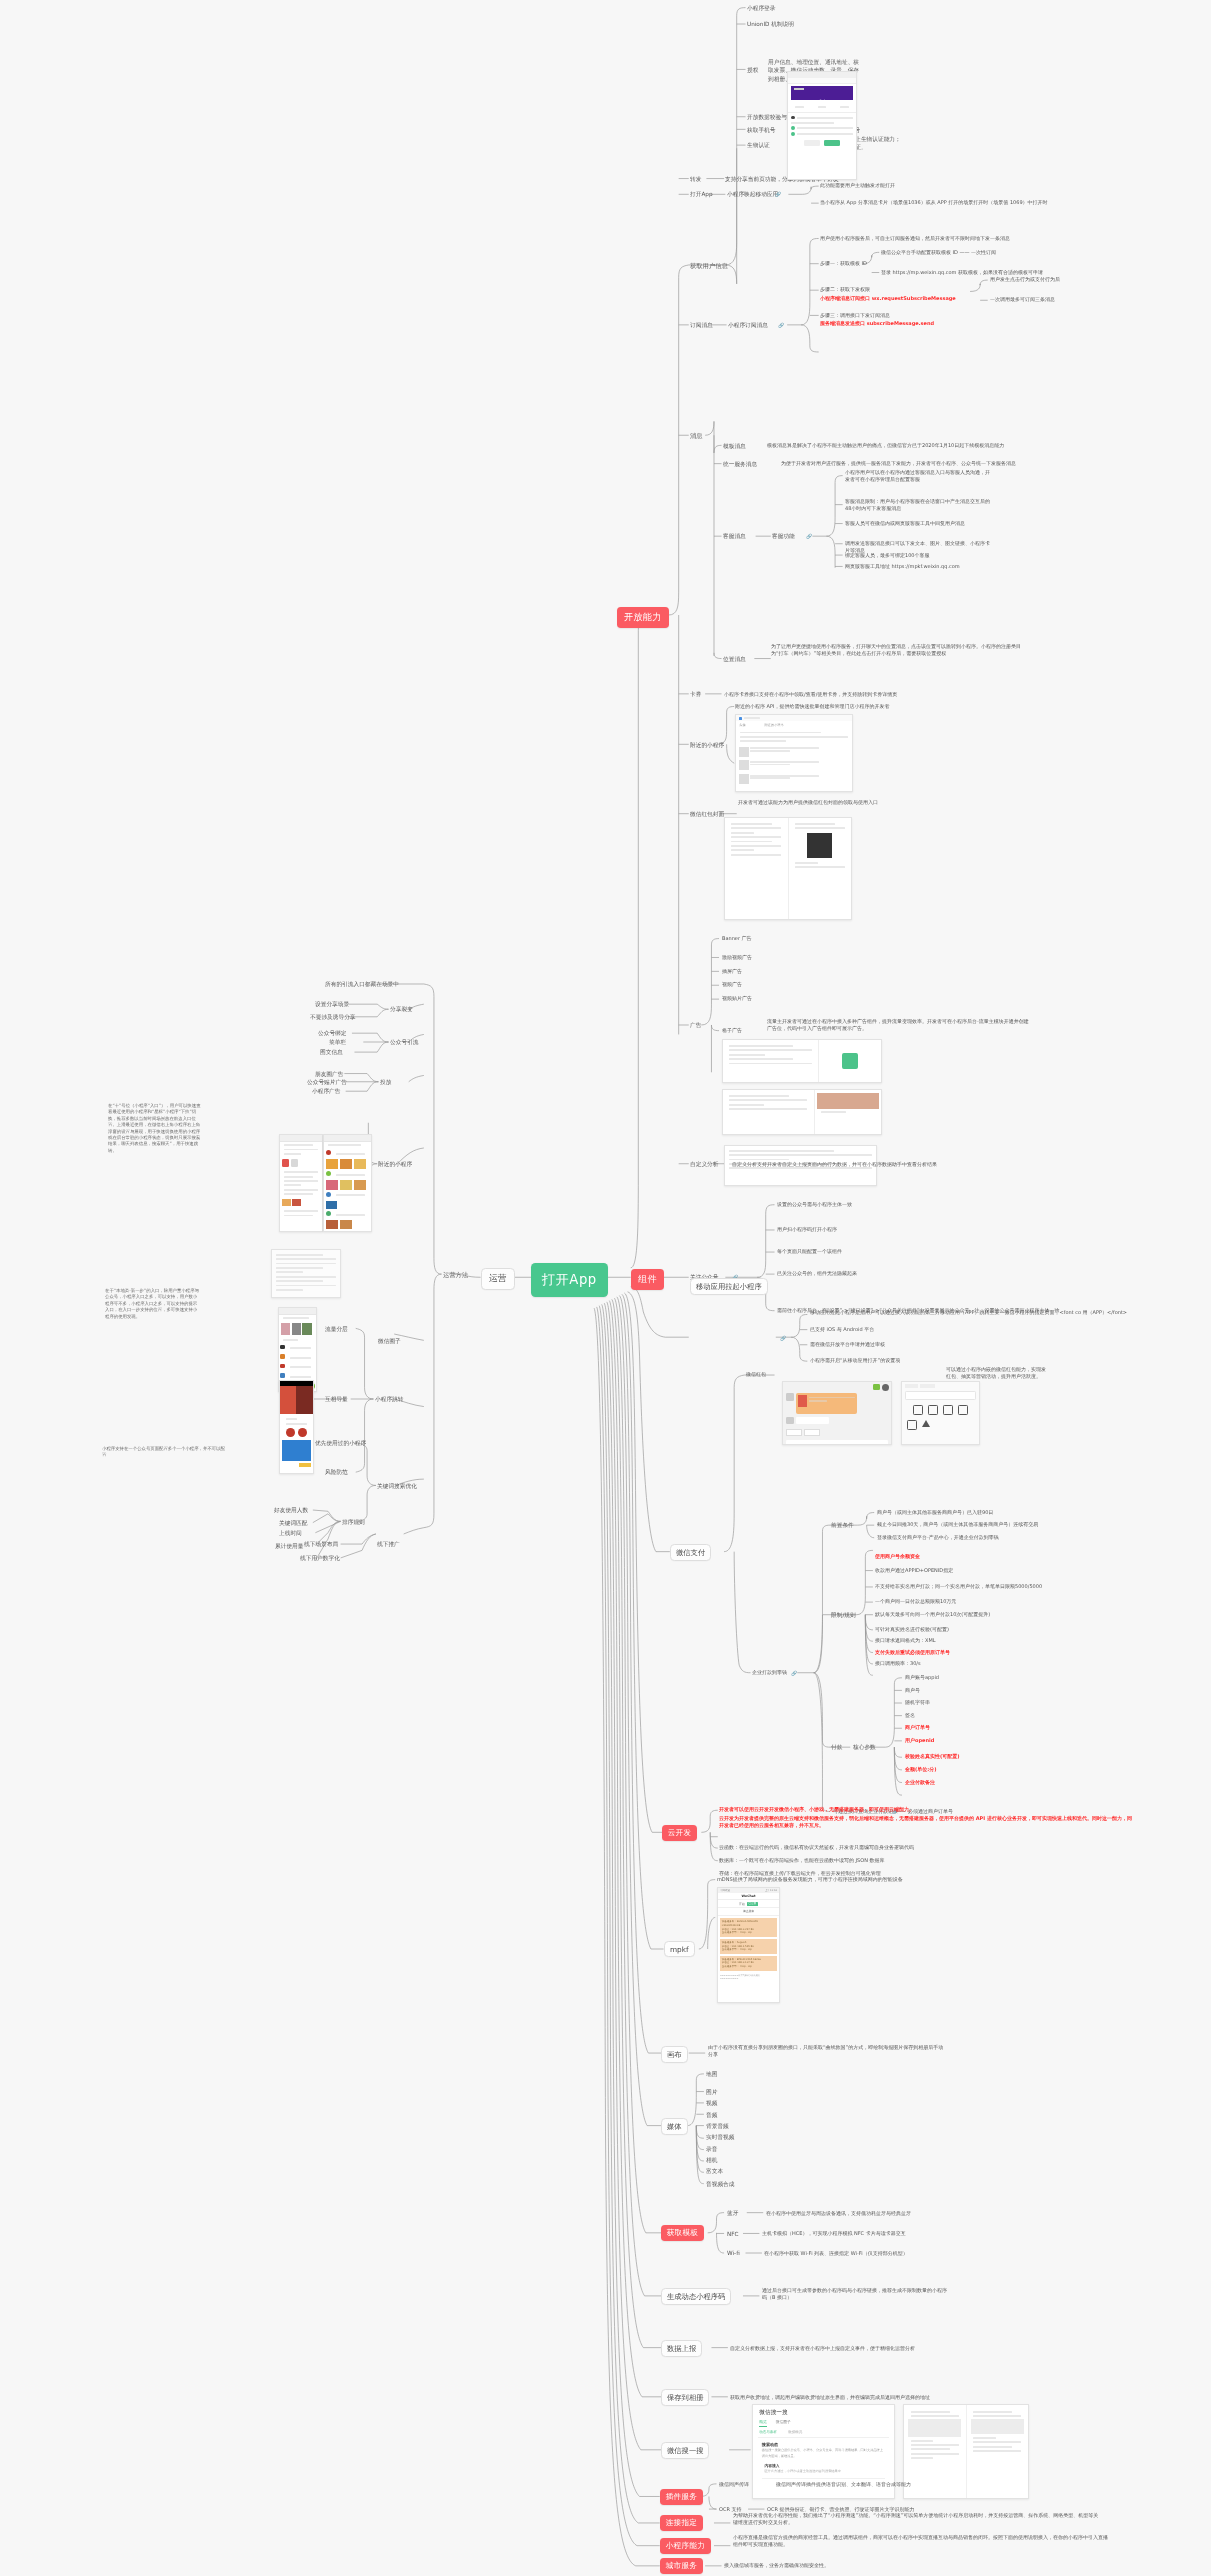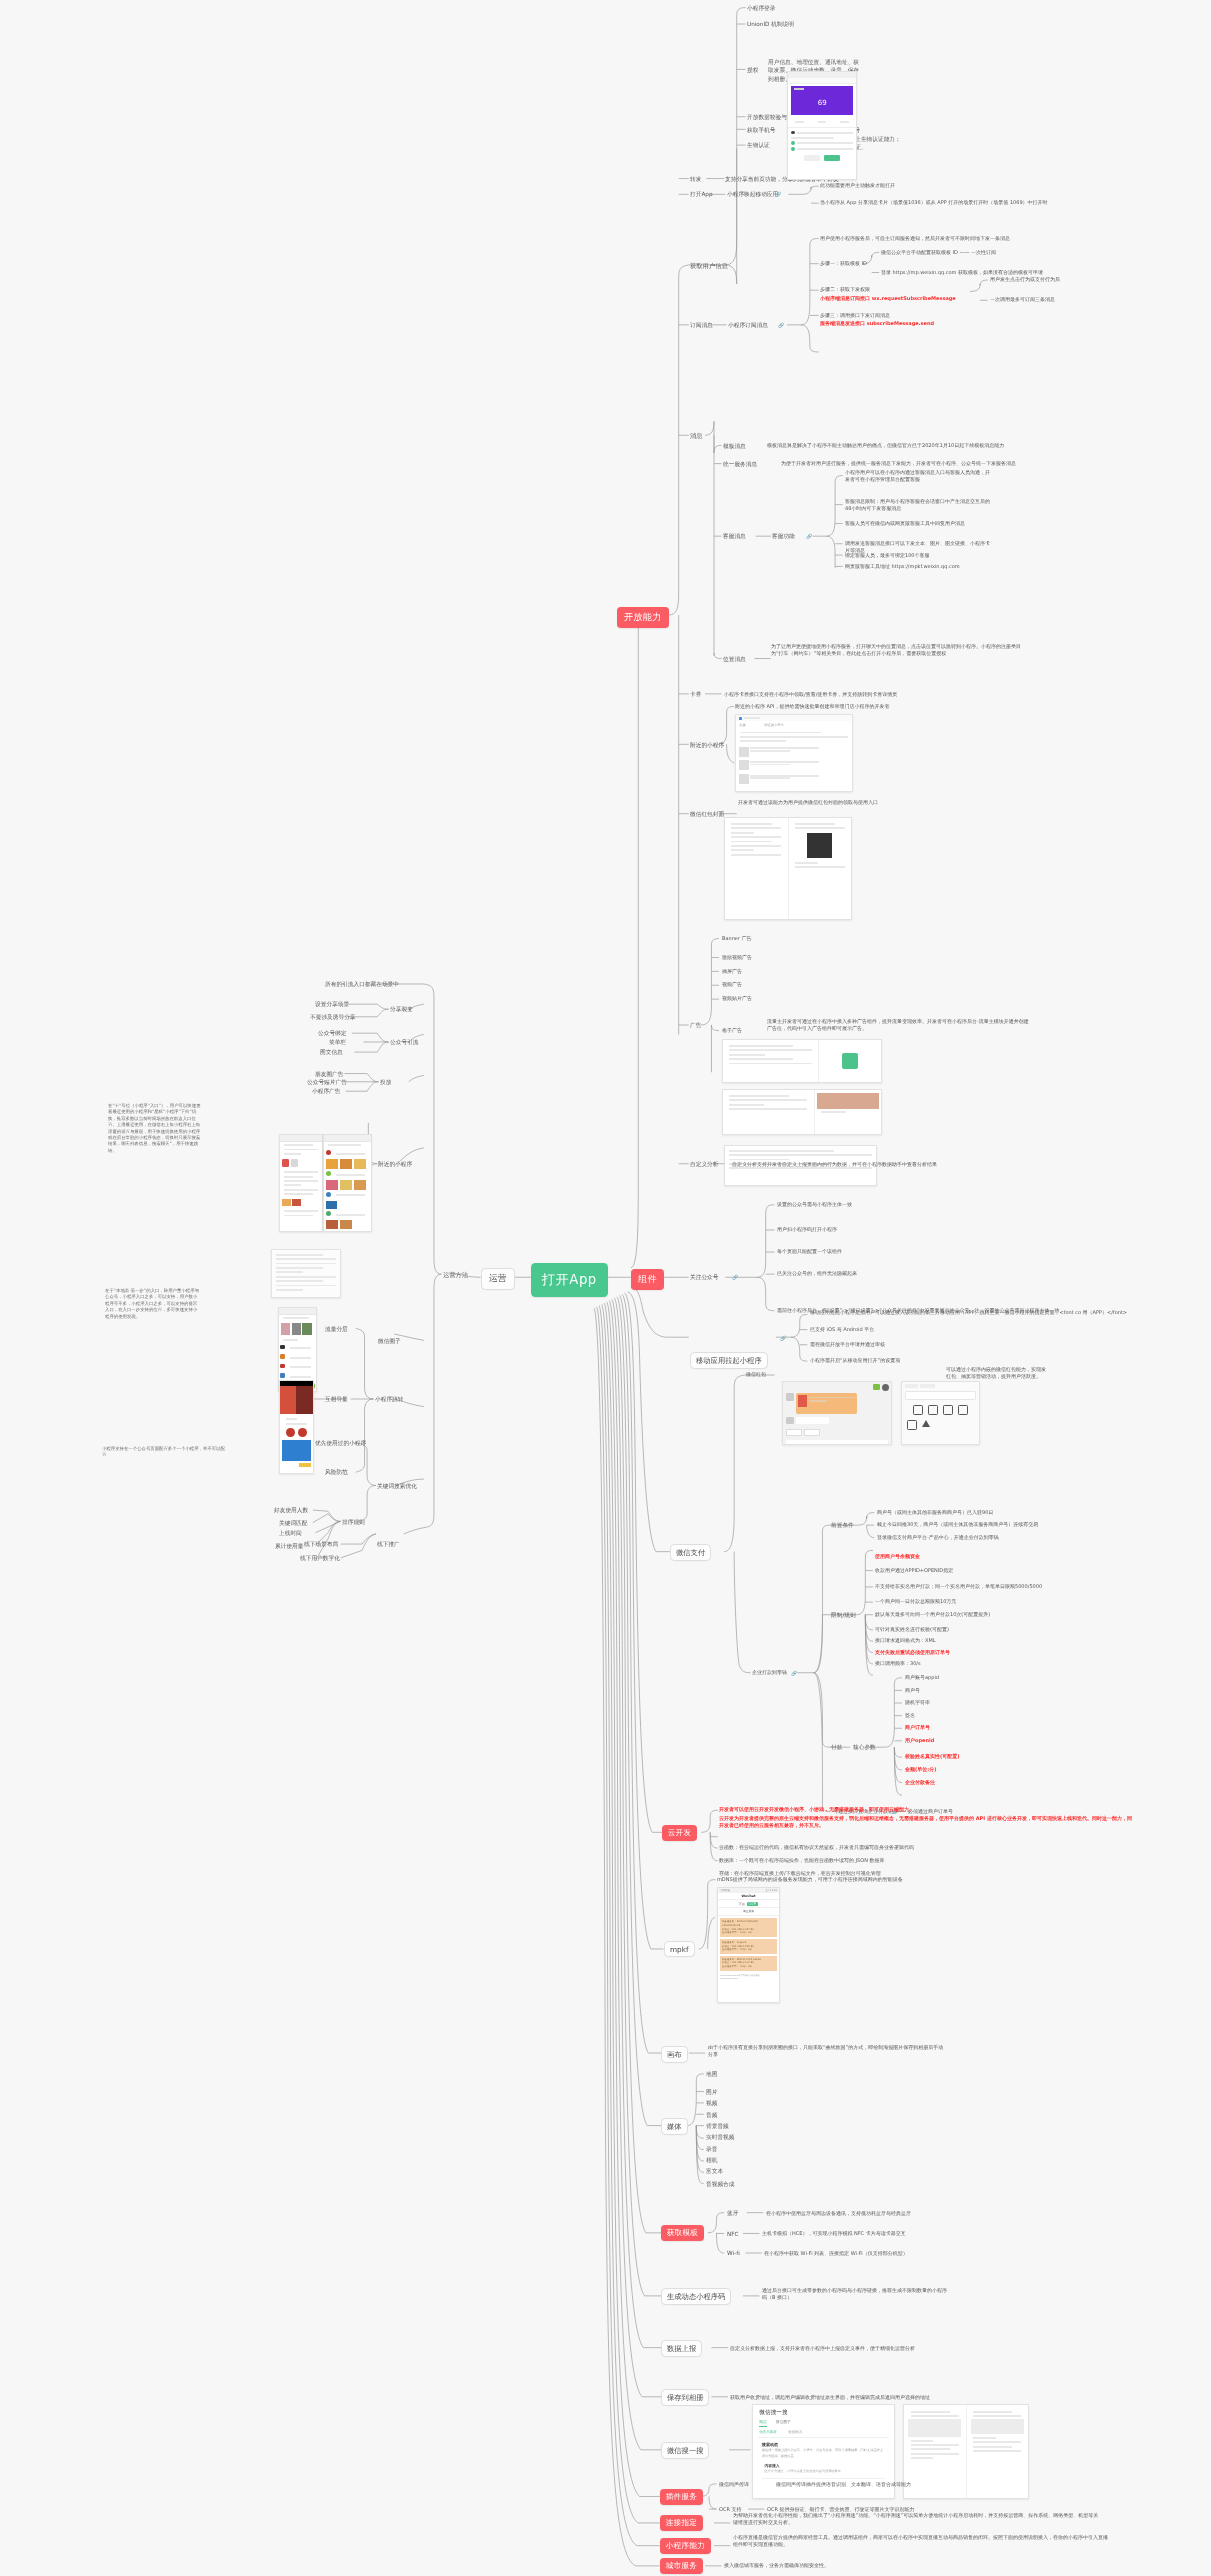--- a/index.html
+++ b/index.html
@@ -501,21 +501,21 @@
 <div class="node red" style="left:631px;top:1269px;">组件</div>
 <div class="node leaf t9" style="left:690px;top:1273px;">关注公众号</div>
 <span class="node lnk" style="left:732px;top:1274px;">🔗</span>
 
 <div class="node leaf t8" style="left:777px;top:1201px;">设置的公众号需与小程序主体一致</div>
 <div class="node leaf t8" style="left:777px;top:1226px;">用户扫小程序码打开小程序</div>
 <div class="node leaf t8" style="left:777px;top:1248px;">每个页面只能配置一个该组件</div>
 <div class="node leaf t8" style="left:777px;top:1270px;">已关注公众号的，组件无法隐藏起来</div>
 <div class="node leaf t8" style="left:777px;top:1307px;">需前往小程序后台，在“设置”-&gt;“接口设置”-&gt;“公众号关注组件”中设置要展示的公众号。注：设置的公众号需与小程序主体一致</div>
 
-<div class="node box sm" style="left:690px;top:1352px;">移动应用拉起小程序</div>
+<div class="node box sm" style="left:690px;top:1278px;">移动应用拉起小程序</div>
 <span class="node lnk" style="left:780px;top:1335px;">🔗</span>
 <div class="node leaf t8 wrap" style="left:810px;top:1309px;width:353px;">移动应用拉起小程序是指用户可以通过接入该功能的第三方移动应用（APP）跳转至某一微信小程序的指定页面，&lt;font co 用（APP）&lt;/font&gt;</div>
 <div class="node leaf t8" style="left:810px;top:1326px;">已支持 iOS 与 Android 平台</div>
 <div class="node leaf t8" style="left:810px;top:1341px;">需在微信开放平台申请并通过审核</div>
 <div class="node leaf t8" style="left:810px;top:1357px;">小程序需开启“从移动应用打开”的设置项</div>
 
 <div class="node red" style="left:617px;top:607px;">开放能力</div>
 
 <div class="node leaf t10" style="left:690px;top:261px;">获取用户信息</div>
 <div class="node leaf t9" style="left:747px;top:3.8px;">小程序登录</div>
@@ -547,21 +547,21 @@
 <div class="node leaf t8" style="left:820px;top:286px;">步骤二：获取下发权限</div>
 <div class="node leaf t8 red-t" style="left:820px;top:295px;">小程序端消息订阅接口 wx.requestSubscribeMessage</div>
 <div class="node leaf t8" style="left:990px;top:276px;">用户发生点击行为或支付行为后</div>
 <div class="node leaf t8" style="left:990px;top:296px;">一次调用最多可订阅三条消息</div>
 <div class="node leaf t8" style="left:820px;top:312px;">步骤三：调用接口下发订阅消息</div>
 <div class="node leaf t8 red-t" style="left:820px;top:320px;">服务端消息发送接口 subscribeMessage.send</div>
 
 <div class="shot" style="left:787px;top:71px;width:68px;height:107px;">
   <div style="height:5.7px;background:#f0f0f0"></div>
   <div style="height:5px;background:#fafafa;border-bottom:0.6px solid #eee"></div>
-  <div style="height:29px;background:#6d28d9;margin:2.5px 3.2px;position:relative">
+  <div style="height:14px;background:#4c1d95;margin:2.5px 3.2px;position:relative">
     <div style="position:absolute;left:2.5px;top:1.9px;width:10px;height:1.9px;background:#ccc"></div>
     <div style="position:absolute;left:26.5px;top:12.6px;color:#fff;font-size:7px;">69</div>
   </div>
   <div style="display:flex;justify-content:space-around;padding:1.3px 0">
         <div class="ln" style="width:8.8px"></div>
         <div class="ln" style="width:8.8px"></div>
         <div class="ln" style="width:8.8px"></div>
       </div>
   <div style="border-top:0.6px solid #eee;padding:2.5px 3.2px;">
     <div style="display:flex;gap:1.9px;align-items:center">

